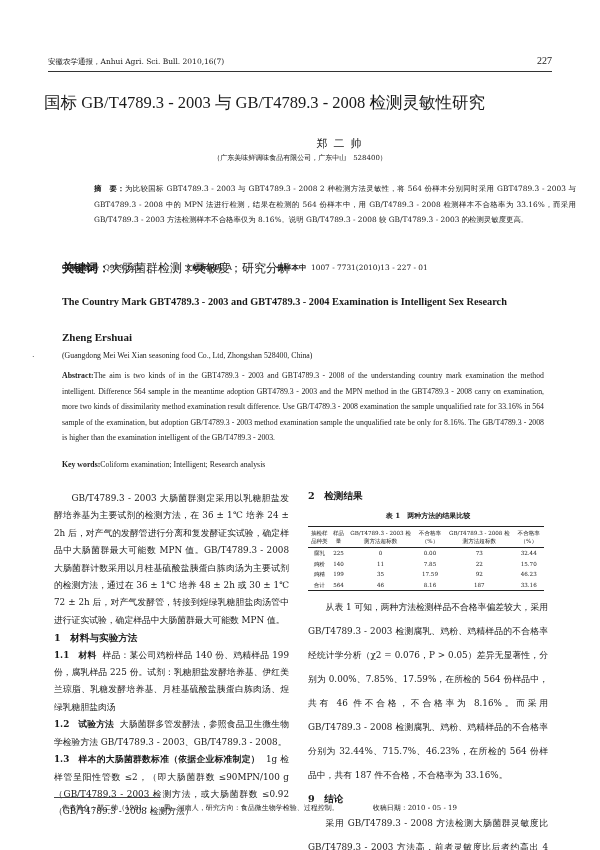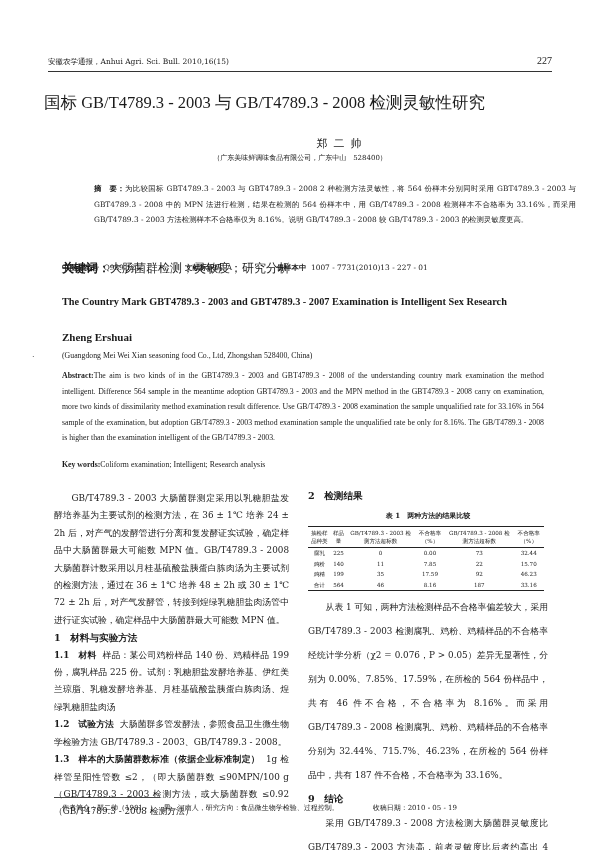--- a/index.html
+++ b/index.html
@@ -40,21 +40,21 @@
   table tbody td { text-align:center; padding:0 1px; line-height:10.5px; }
   table tbody tr:last-child td { border-bottom:1.5px solid #222; }
   .r-text { margin-top:4px; font-size:8.8px; line-height:24px; }
   .r-text p { margin:0; text-align:justify; }
   .dot { left:32px; top:352px; font-size:8px; }
 </style>
 </head>
 <body>
 
 <div class="abs running-head">
-  <span>安徽农学通报，Anhui Agri. Sci. Bull. 2010,16(15)</span>
+  <span>安徽农学通报，Anhui Agri. Sci. Bull. 2010,16(7)</span>
   <span class="pg">227</span>
 </div>
 <div class="abs head-rule"></div>
 
 <div class="abs title">国标 GB/T4789.3 - 2003 与 GB/T4789.3 - 2008 检测灵敏性研究</div>
 <div class="abs author">郑二帅</div>
 <div class="abs affil">（广东美味鲜调味食品有限公司，广东中山　528400）</div>
 
 <div class="abs cn-abs">
   <b>摘　要：</b><span>为比较国标 GBT4789.3 - 2003 与 GBT4789.3 - 2008 2 种检测方法灵敏性，将 564 份样本分别同时采用 GBT4789.3 - 2003 与 GBT4789.3 - 2008 中的 MPN 法进行检测，结果在检测的 564 份样本中，用 GB/T4789.3 - 2008 检测样本不合格率为 33.16%，而采用 GB/T4789.3 - 2003 方法检测样本不合格率仅为 8.16%。说明 GB/T4789.3 - 2008 较 GB/T4789.3 - 2003 的检测灵敏度更高。</span>
@@ -63,21 +63,21 @@
   <b>关键词：</b><span>大肠菌群检测；灵敏度；研究分析</span>
 </div>
 <div class="abs cn-cls">
   <b>中图分类号</b>&nbsp;&nbsp;<span>Q939.121</span>
   <span style="width:40px"></span>
   <b>文献标识码</b>&nbsp;&nbsp;<span>A</span>
   <span style="width:40px"></span>
   <b>份样本中</b>&nbsp;&nbsp;<span>1007 - 7731(2010)13 - 227 - 01</span>
 </div>
 
-<div class="abs en-title">The Country Mark GBT4789.3 - 2003 and GBT4789.3 - 2007 Examination is Intelligent Sex Research</div>
+<div class="abs en-title">The Country Mark GBT4789.3 - 2003 and GBT4789.3 - 2004 Examination is Intelligent Sex Research</div>
 <div class="abs en-author">Zheng Ershuai</div>
 <div class="abs dot">·</div>
 <div class="abs en-affil">(Guangdong Mei Wei Xian seasoning food Co., Ltd, Zhongshan 528400, China)</div>
 <div class="abs en-abs">
   <b>Abstract:</b><span>The aim is two kinds of in the GBT4789.3 - 2003 and GBT4789.3 - 2008 of the understanding country mark examination the method intelligent. Difference 564 sample in the meantime adoption GBT4789.3 - 2003 and the MPN method in the GBT4789.3 - 2008 carry on examination, more two kinds of dissimilarity method examination result difference. Use GB/T4789.3 - 2008 examination the sample unqualified rate for 33.16% in 564 sample of the examination, but adoption GB/T4789.3 - 2003 method examination sample the unqualified rate be only for 8.16%. The GB/T4789.3 - 2008 is higher than the examination intelligent of the GB/T4789.3 - 2003.</span>
 </div>
 <div class="abs en-kw">
   <b>Key words:</b><span>Coliform examination; Intelligent; Research analysis</span>
 </div>
 

